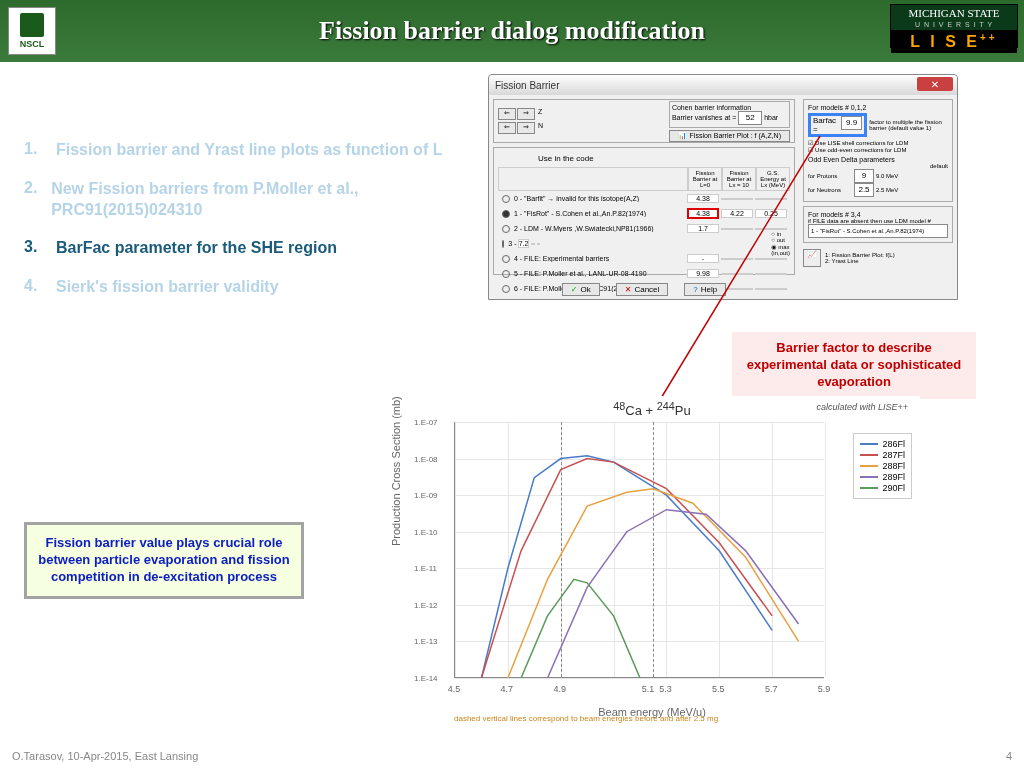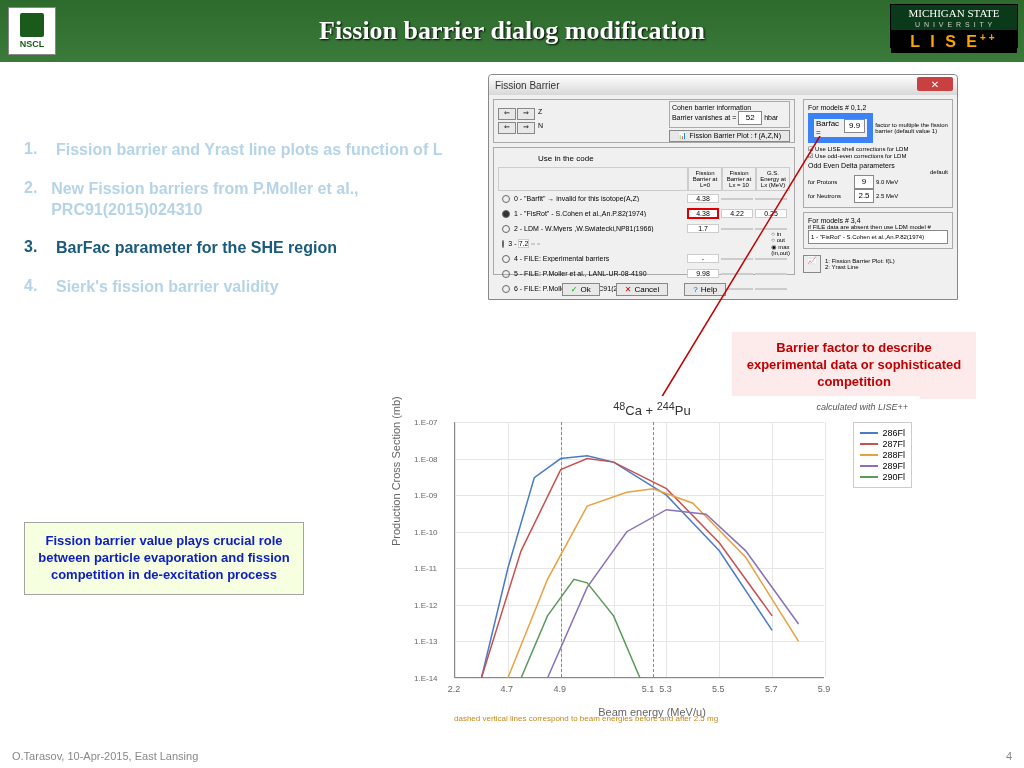--- a/index.html
+++ b/index.html
@@ -37,36 +37,36 @@
 .use-header > div { padding: 2px; border: 1px solid #ccc; text-align: center; }
 .use-row { display: flex; align-items: center; height: 15px; font-size: 7px; }
 .use-radio { width: 8px; height: 8px; border: 1px solid #666; border-radius: 50%; margin: 0 4px; }
 .use-label { width: 172px; overflow: hidden; white-space: nowrap; }
 .use-val { width: 32px; border: 1px solid #ccc; text-align: center; margin: 0 1px; background: #fff; }
 .red-box { border: 2px solid #e00000 !important; }
 .dialog-buttons { display: flex; justify-content: center; gap: 16px; padding: 4px 0; }
 .dlg-btn { padding: 1px 8px; border: 1px solid #888; background: #e8e8e8; font-size: 8px; display: flex; align-items: center; gap: 3px; }
 
 .note-red { position: absolute; right: 48px; top: 332px; width: 244px; background: #fdeaea; padding: 8px; text-align: center; color: #c00000; font-weight: bold; font-size: 13px; line-height: 1.3; }
-.note-green { position: absolute; left: 24px; top: 522px; width: 280px; background: #f6ffe0; border: 1px solid #a3a3a3; padding: 10px; text-align: center; color: #1020c0; font-weight: bold; font-size: 13px; line-height: 1.3; }
+.note-green { position: absolute; left: 24px; top: 522px; width: 280px; background: #f6ffe0; border: 3px solid #a3a3a3; padding: 10px; text-align: center; color: #1020c0; font-weight: bold; font-size: 13px; line-height: 1.3; }
 
 .arrow-svg { position: absolute; left: 630px; top: 136px; pointer-events: none; }
 
 .chart { position: absolute; left: 384px; top: 396px; width: 536px; height: 326px; background: #fff; }
 .chart-title { position: absolute; top: 4px; left: 50%; transform: translateX(-50%); font-size: 13px; color: #333; }
 .chart-calc { position: absolute; top: 6px; right: 12px; font-size: 9px; color: #555; font-style: italic; }
 .plot-area { position: absolute; left: 70px; top: 26px; width: 370px; height: 256px; border-left: 1px solid #888; border-bottom: 1px solid #888; }
 .grid-h { position: absolute; left: 0; right: 0; border-top: 1px solid #e6e6e6; }
 .grid-v { position: absolute; top: 0; bottom: 0; border-left: 1px solid #e6e6e6; }
 .dash-v { position: absolute; top: 0; bottom: 0; border-left: 1.5px dashed #888; }
 .y-label { position: absolute; left: 6px; top: 150px; transform: rotate(-90deg); transform-origin: left top; font-size: 11px; color: #666; white-space: nowrap; }
 .x-label { position: absolute; bottom: 4px; left: 50%; transform: translateX(-50%); font-size: 11px; color: #666; }
 .y-tick { position: absolute; left: 30px; font-size: 8px; color: #666; transform: translateY(-50%); }
 .x-tick { position: absolute; bottom: 28px; font-size: 9px; color: #666; transform: translateX(-50%); }
-.legend { position: absolute; right: 8px; top: 26px; border: 1px solid #ccc; padding: 4px 6px; font-size: 9px; background: #fff; }
+.legend { position: absolute; right: 8px; top: 37px; border: 1px solid #ccc; padding: 4px 6px; font-size: 9px; background: #fff; }
 .legend-row { display: flex; align-items: center; gap: 4px; margin: 1px 0; }
 .legend-line { width: 18px; height: 2px; }
 .dashed-note { position: absolute; left: 70px; bottom: -2px; font-size: 8px; color: #c8861a; line-height: 1.1; }
 
 .footer { position: absolute; bottom: 6px; left: 12px; right: 12px; display: flex; justify-content: space-between; font-size: 11px; color: #888; }
 </style>
 </head>
 <body>
 
 <div class="header">
@@ -206,21 +206,21 @@
         <div class="dlg-btn">
             <span style="color:#06c">?</span>
             <span>Help</span>
           </div>
       </div>
     </div>
     <div class="dialog-right">
       <div class="group">
         <div style="font-size:7px">For models  # 0,1,2</div>
         <div style="display:flex;align-items:center;gap:2px;margin:2px 0">
-          <span style="border:6px solid #3b82f6;padding:0 2px;display:flex;gap:2px">
+          <span style="border:3px solid #3b82f6;padding:0 2px;display:flex;gap:2px">
             <span>Barfac =</span>
             <span class="field-small" style="width:24px">9.9</span>
           </span>
           <span style="font-size:6px;line-height:1">factor to multiple the fission barrier (default value 1)</span>
         </div>
         <div style="font-size:6px">☑ <span>Use LISE shell corrections for LDM</span></div>
         <div style="font-size:6px">☑ <span>Use odd-even corrections for LDM</span></div>
         <div style="font-size:7px;margin-top:3px">Odd Even Delta parameters</div>
         <div style="display:flex;justify-content:flex-end;font-size:6px">default</div>
         <div style="display:flex;gap:2px;font-size:6px;align-items:center">
@@ -241,21 +241,21 @@
       </div>
       <div style="display:flex;gap:4px;align-items:center;margin-top:6px">
         <span style="width:18px;height:18px;border:1px solid #888;background:#eee;text-align:center">📈</span>
         <span style="font-size:6px;white-space:pre-line">1: Fission Barrier Plot: f(L)
 2: Yrast Line</span>
       </div>
     </div>
   </div>
 </div>
 
-<div class="note-red">Barrier factor to describe experimental data or sophisticated competition</div>
+<div class="note-red">Barrier factor to describe experimental data or sophisticated evaporation</div>
 <div class="note-green">Fission barrier value plays crucial role between particle evaporation and fission competition in de-excitation process</div>
 
 <svg class="arrow-svg" width="240" height="320">
   <defs>
       <marker id="ah" markerWidth="8" markerHeight="8" refX="6" refY="3" orient="auto">
         <path d="M0,0 L7,3 L0,6 Z" fill="#c00000"></path>
       </marker>
     </defs>
   <line x1="190" y1="0" x2="2" y2="310" stroke="#c00000" stroke-width="1.5" marker-end="url(#ah)"></line>
 </svg>
@@ -316,21 +316,21 @@
     </div>
   <div class="dashed-note">dashed vertical lines correspond to beam energies before and after 2.5 mg</div>
 <div class="y-tick" style="top: 26px;">1.E-07</div>
     <div class="y-tick" style="top: 62.5714px;">1.E-08</div>
     <div class="y-tick" style="top: 99.1429px;">1.E-09</div>
     <div class="y-tick" style="top: 135.714px;">1.E-10</div>
     <div class="y-tick" style="top: 172.286px;">1.E-11</div>
     <div class="y-tick" style="top: 208.857px;">1.E-12</div>
     <div class="y-tick" style="top: 245.429px;">1.E-13</div>
     <div class="y-tick" style="top: 282px;">1.E-14</div>
-    <div class="x-tick" style="left: 70px;">2.2</div>
+    <div class="x-tick" style="left: 70px;">4.5</div>
     <div class="x-tick" style="left: 122.857px;">4.7</div>
     <div class="x-tick" style="left: 175.714px;">4.9</div>
     <div class="x-tick" style="left: 236px; margin-left: 28px;">5.1</div>
     <div class="x-tick" style="left: 281.429px;">5.3</div>
     <div class="x-tick" style="left: 334.286px; text-align: right;">5.5</div>
     <div class="x-tick" style="left: 387.143px;">5.7</div>
     <div class="x-tick" style="left: 440px;">5.9</div>
   </div>
 
 <div class="footer">

